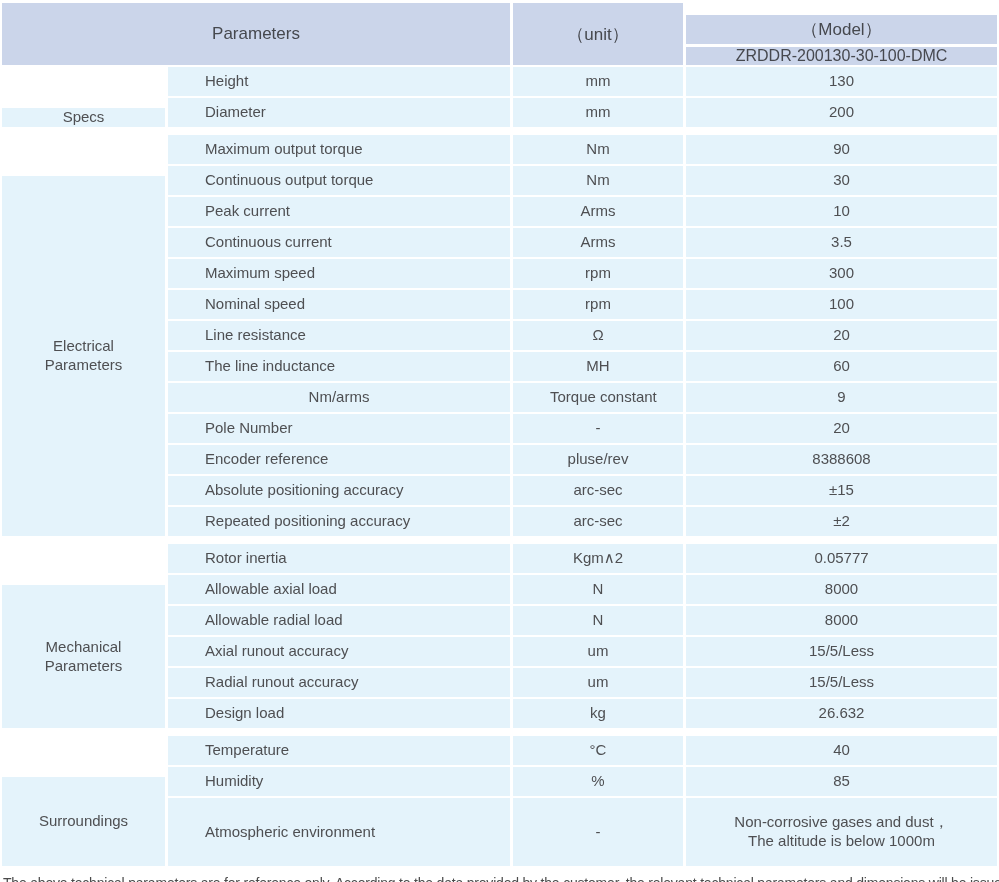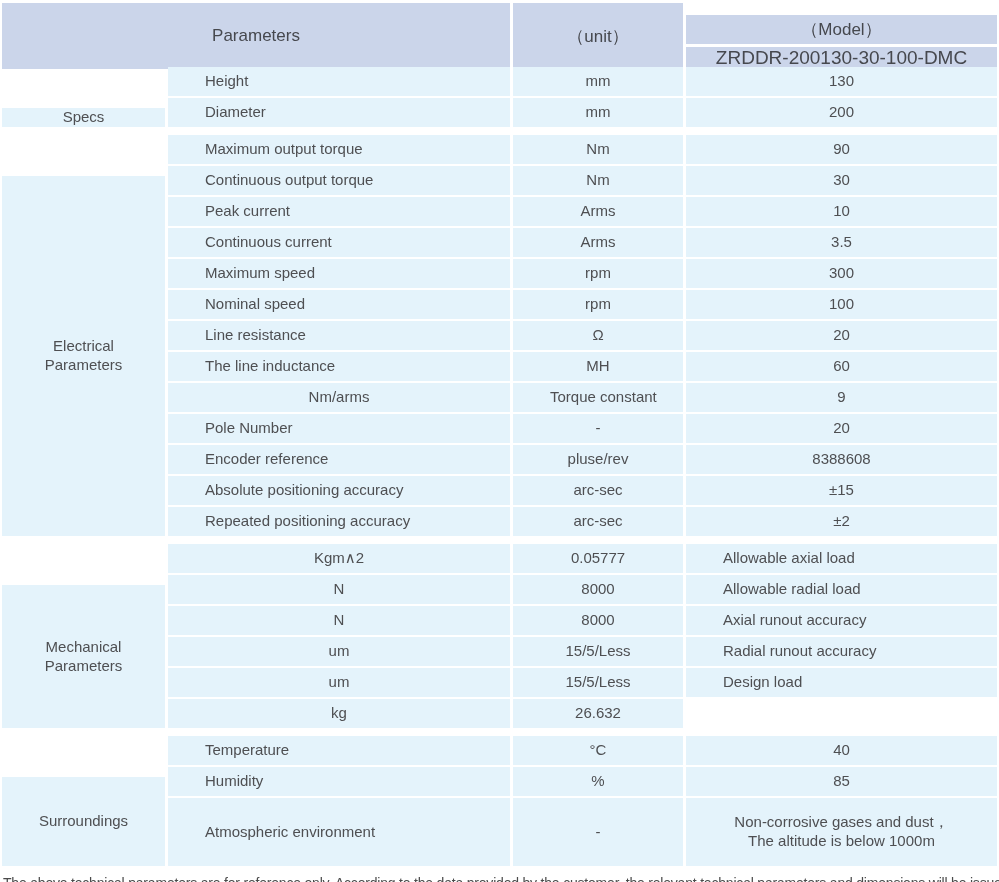--- a/index.html
+++ b/index.html
@@ -29,21 +29,21 @@
   }
   .hcell {
     background: var(--header-bg);
     display: grid;
     place-items: center;
     font-size: 17px;
     color: #46484e;
   }
   .model-col { display: flex; flex-direction: column; gap: 3px; margin-top: 12px; }
   .model-top { height: 29px; }
-  .model-sub { flex: 1; font-size: 19px; }
+  .model-sub { flex: 1; font-size: 16px; }
 
   
   .section {
     display: grid;
     grid-template-columns: 163px 342px 170px 1fr;
     column-gap: 3px;
     row-gap: 2px;
     grid-auto-rows: 29px;
   }
   .section.surroundings { grid-template-rows: 29px 29px 68px; }
@@ -138,20 +138,21 @@
       <div class="cell unit">arc-sec</div>
       <div class="cell value">±15</div>
       <div class="cell param">Repeated positioning accuracy</div>
       <div class="cell unit">arc-sec</div>
       <div class="cell value">±2</div>
     </div>
 
     <div class="section">
       <div class="cell sect-label" style="grid-row: 1 / span 6">Mechanical
 Parameters</div>
+      <div class="cell param">Rotor inertia</div>
       <div class="cell unit">Kgm∧2</div>
       <div class="cell value">0.05777</div>
       <div class="cell param">Allowable axial load</div>
       <div class="cell unit">N</div>
       <div class="cell value">8000</div>
       <div class="cell param">Allowable radial load</div>
       <div class="cell unit">N</div>
       <div class="cell value">8000</div>
       <div class="cell param">Axial runout accuracy</div>
       <div class="cell unit">um</div>

